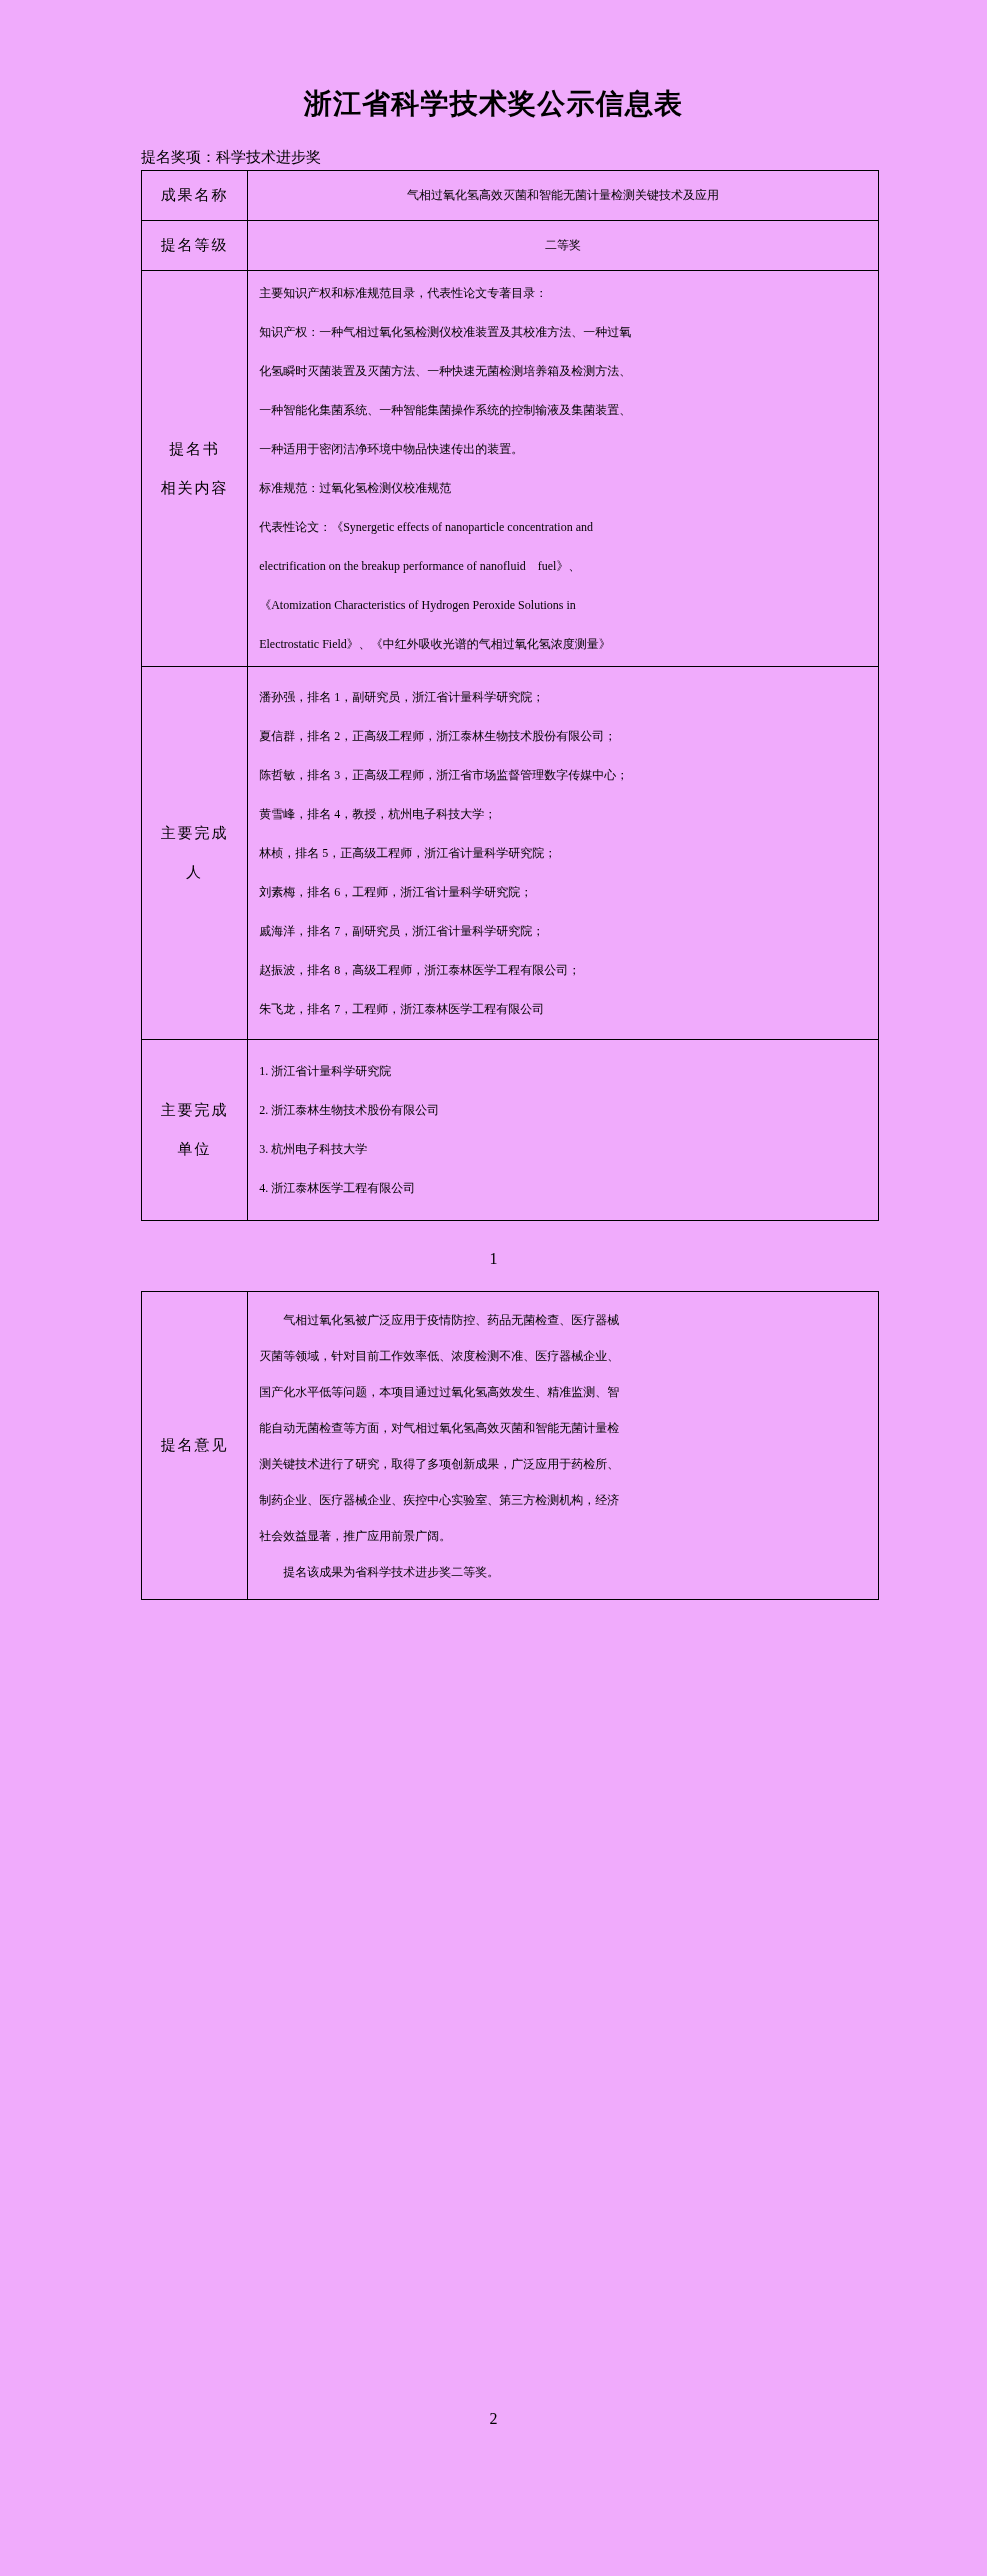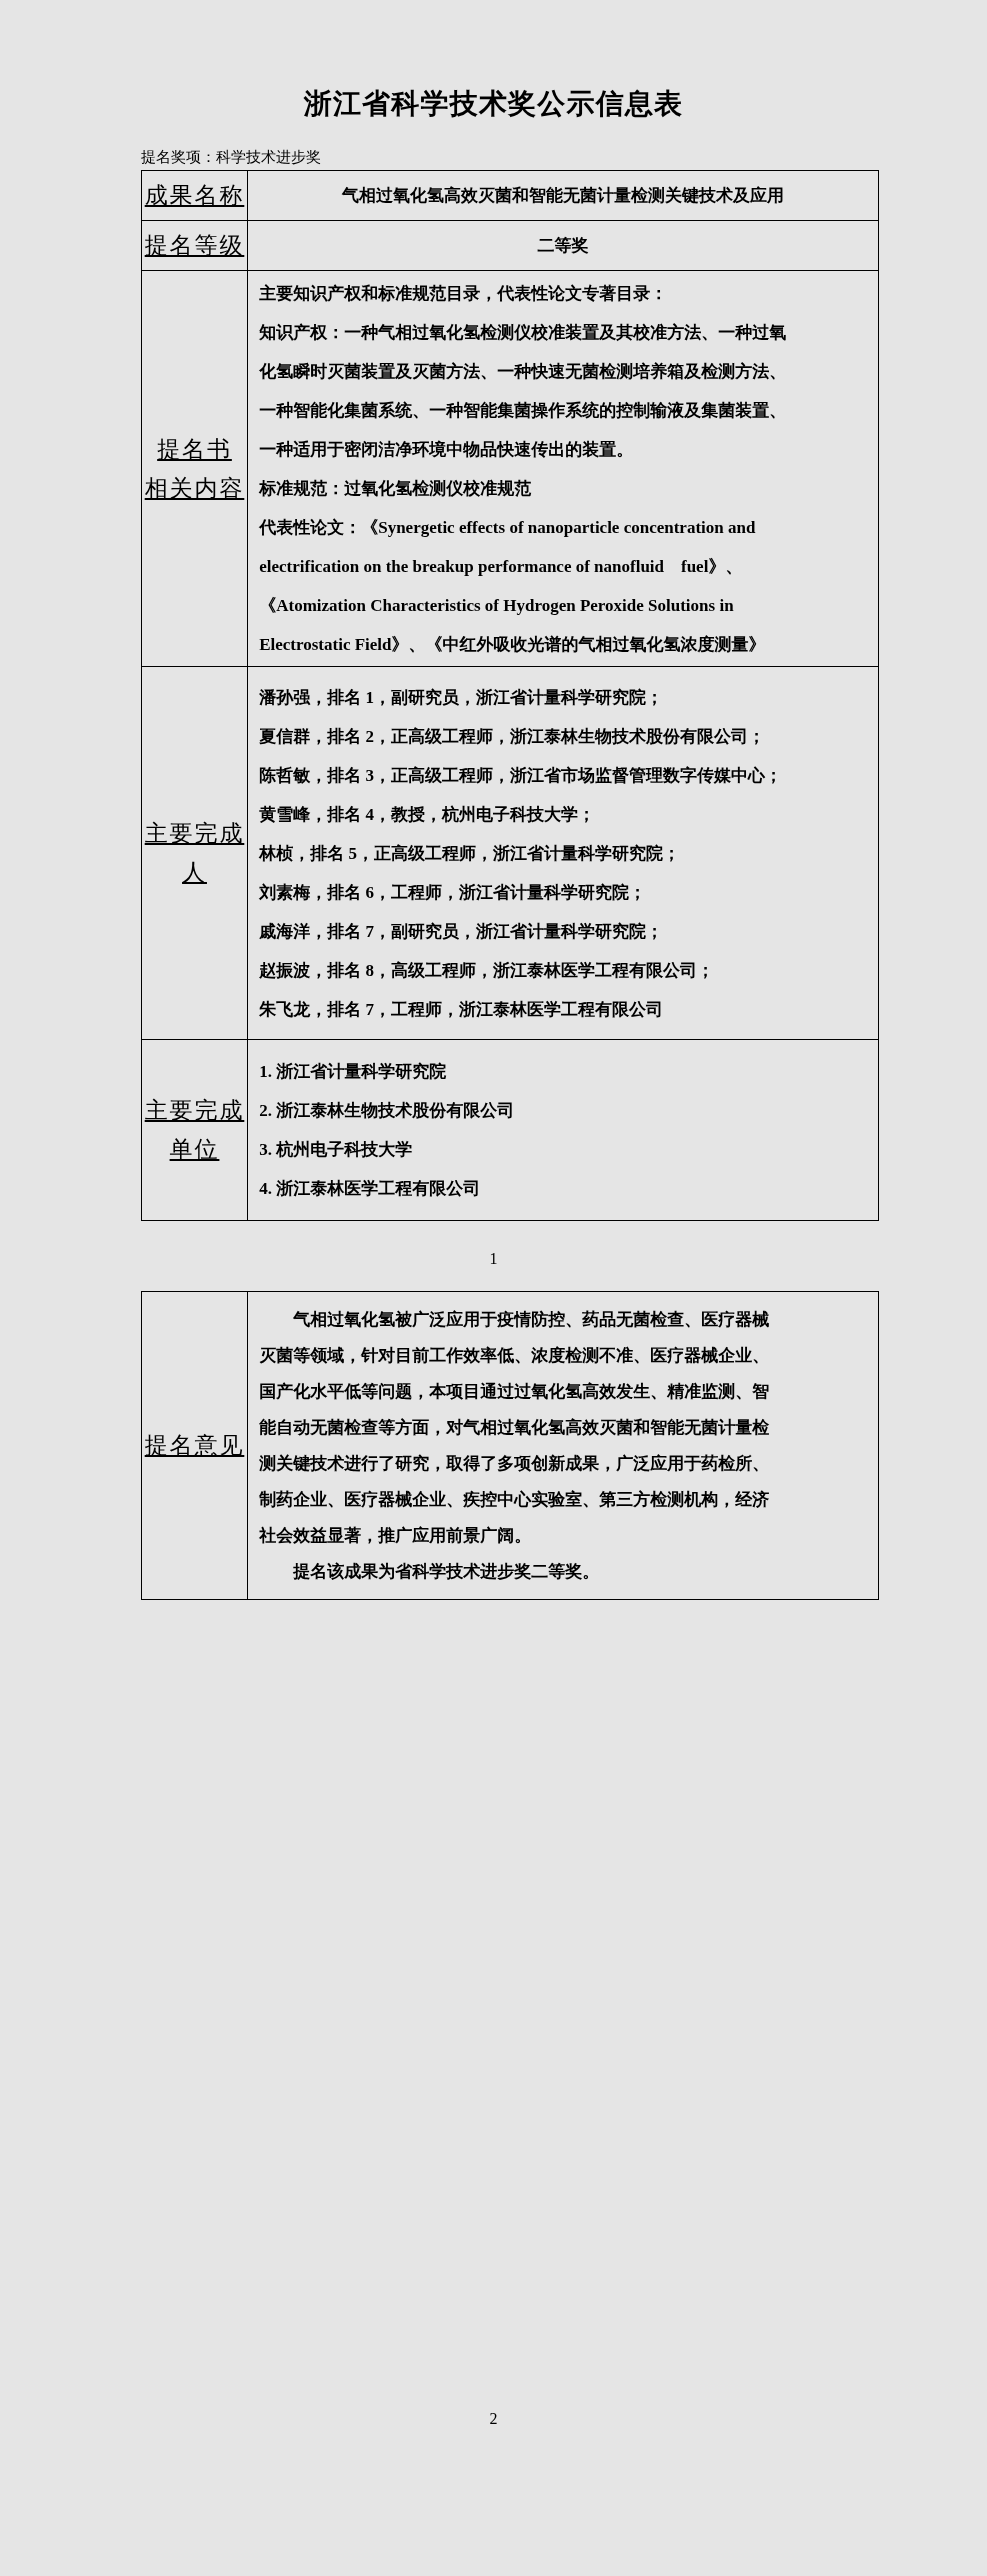--- a/index.html
+++ b/index.html
@@ -1,20 +1,20 @@
 <!DOCTYPE html>
 <html style="font-size:10px"><head>
 <meta charset="utf-8">
 <style>
   html, body { margin: 0; padding: 0; background: #ffffff; }
   .page {
     position: relative;
     width: 987px;
     height: 2576px;
-    background: #e5e5e5;
+    background: #f0abfc;
     color: #000000;
     font-family: "Liberation Serif", serif;
     overflow: hidden;
   }
   .doc-title {
     padding-top: 86px;
     text-align: center;
     font-family: "Liberation Sans", sans-serif;
     font-weight: 700;
     font-size: 28px;
@@ -31,29 +31,27 @@
     table-layout: fixed;
     margin-left: 141px;
     width: 738px;
   }
   table.doc-table, table.doc-table td { border: 1.2px solid #000000; }
   td { padding: 0; }
   td.label-cell {
     width: 105px;
     text-align: center;
     vertical-align: middle;
-    font-size: 23px;
+    font-size: 15px;
     line-height: 39px;
     letter-spacing: 1.9px;
-    text-decoration: underline;
   }
   td.content-cell {
     vertical-align: middle;
-    font-size: 17px;
-    font-weight: bold;
+    font-size: 12px;
   }
   td.content-cell.centered { text-align: center; }
   .lines { padding: 2.5px 8.7px 2.5px 11.2px; }
   .lines > div { line-height: 39px; white-space: pre-wrap; }
   .opinion-lines > div { line-height: 36px; }
   tr.r-result   { height: 50px; }
   tr.r-grade    { height: 50px; }
   tr.r-doc      { height: 391px; }
   tr.r-people   { height: 373px; }
   tr.r-units    { height: 181px; }

